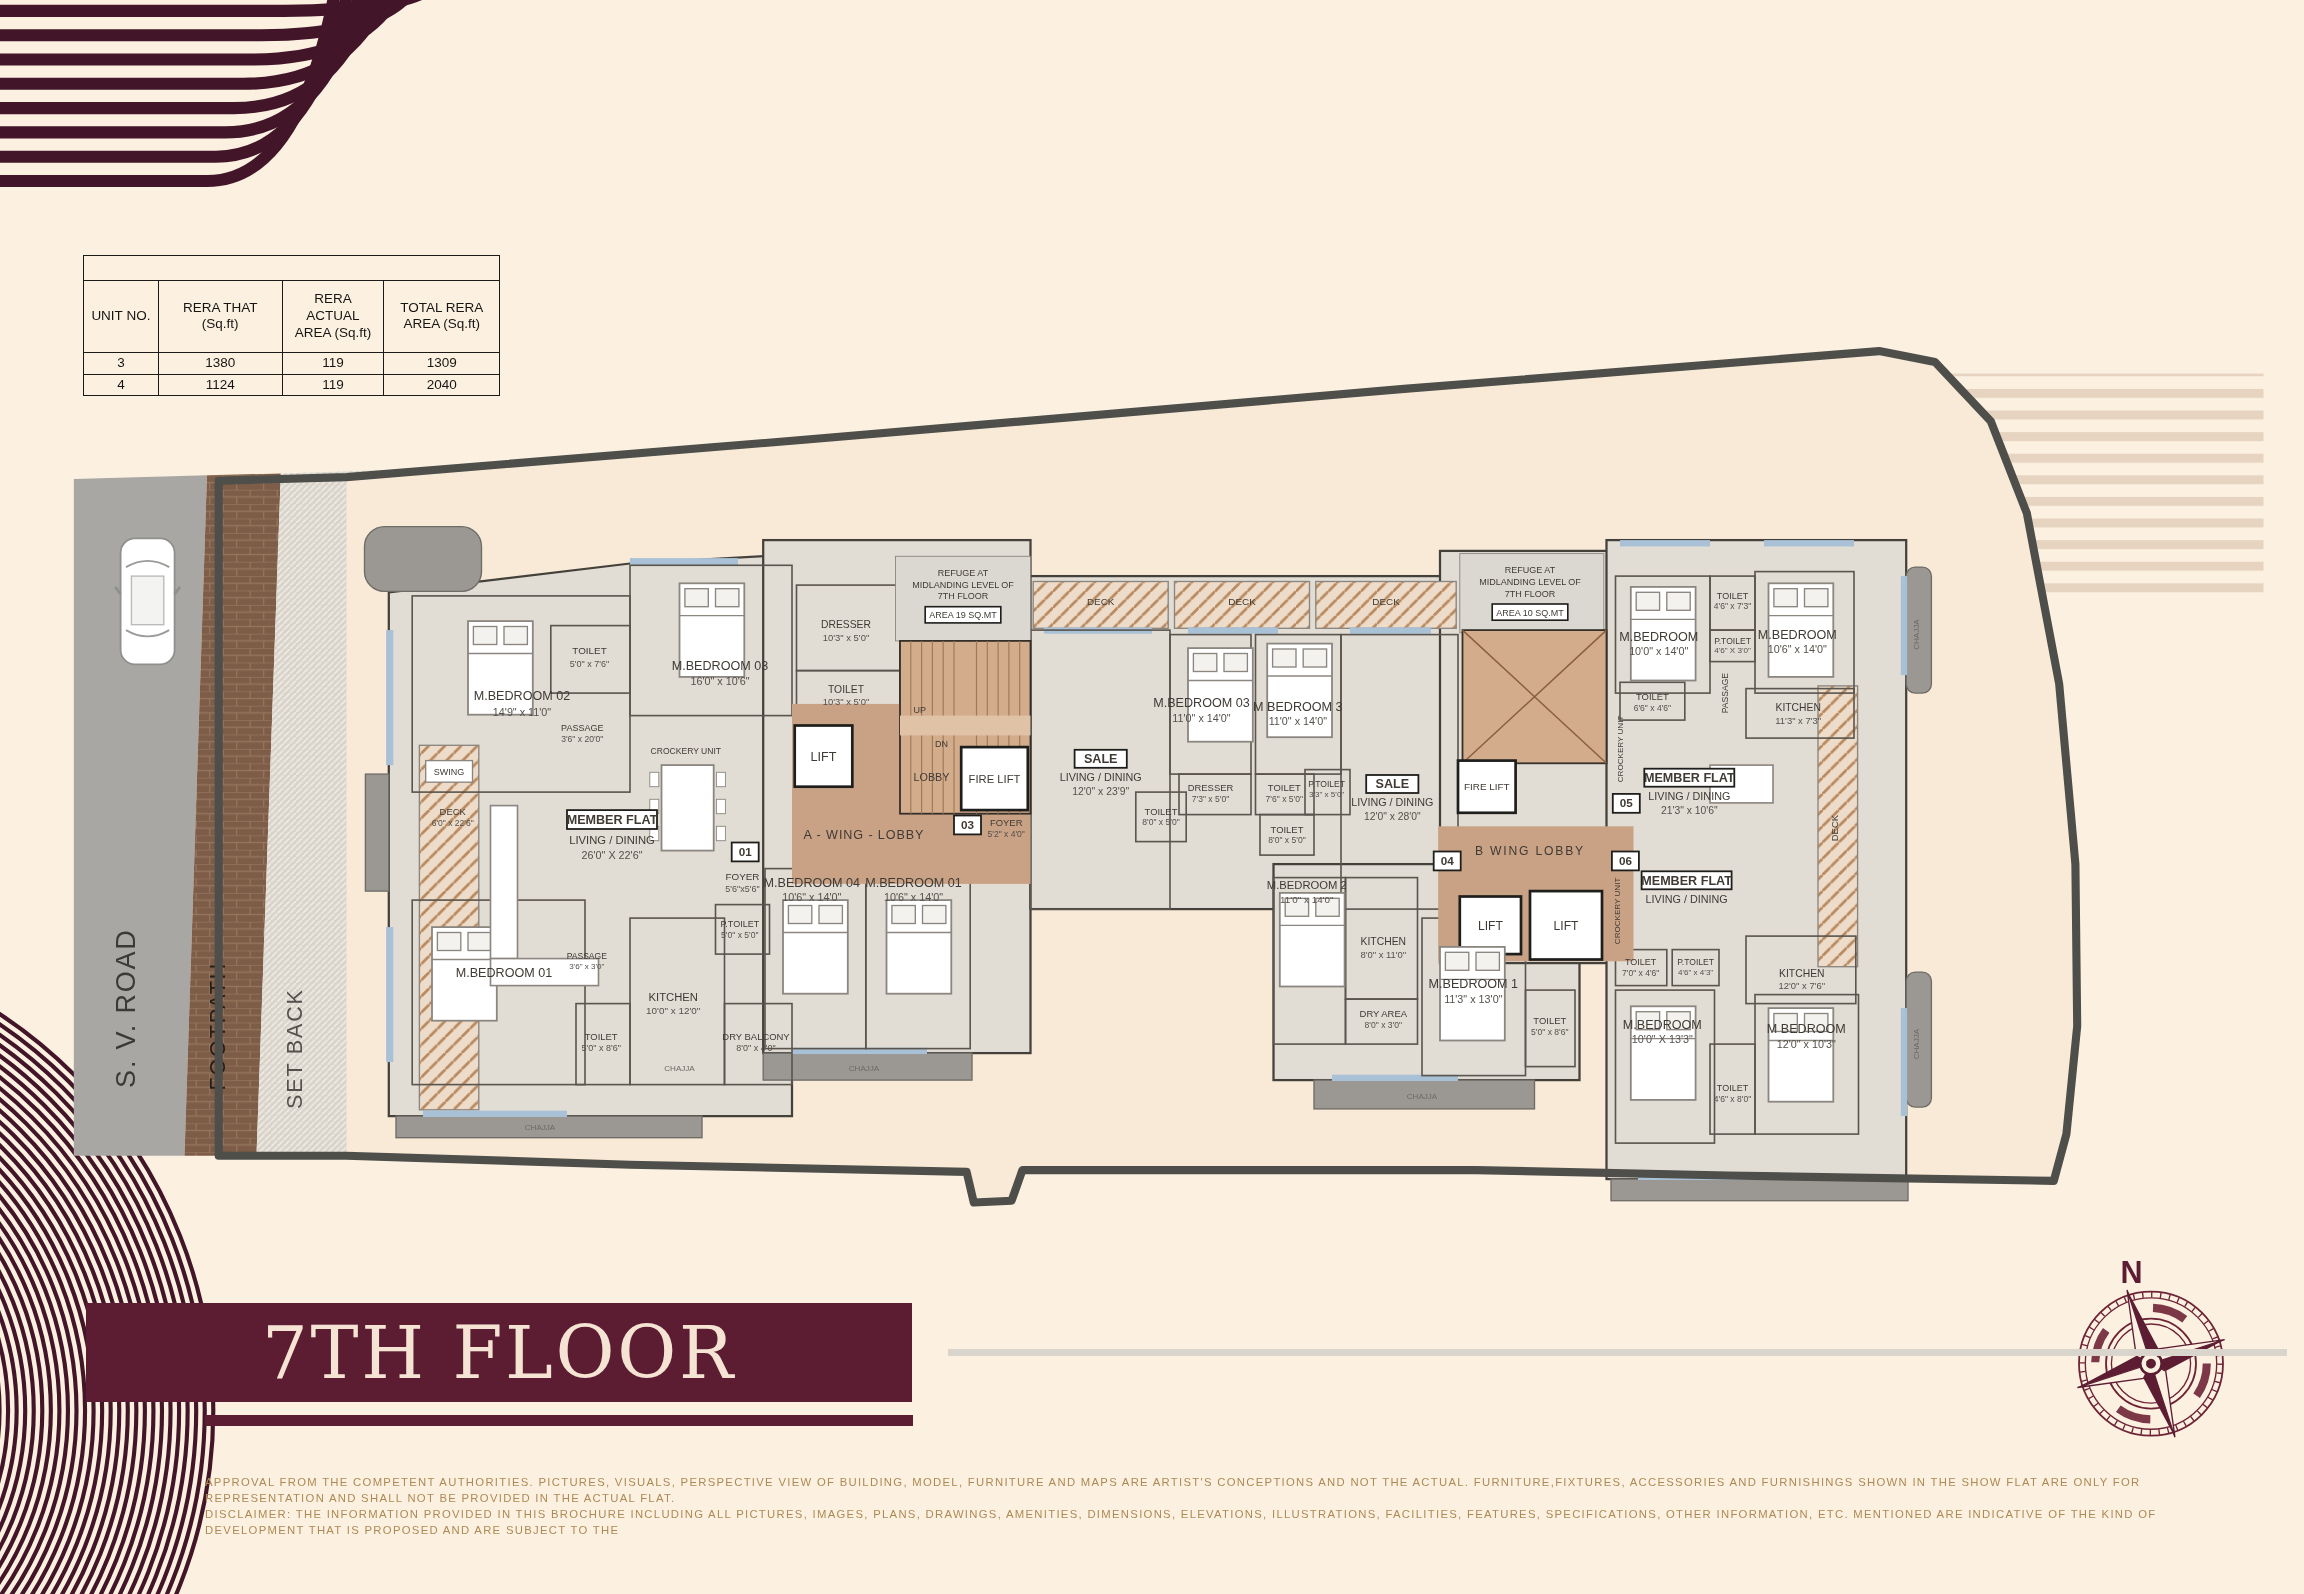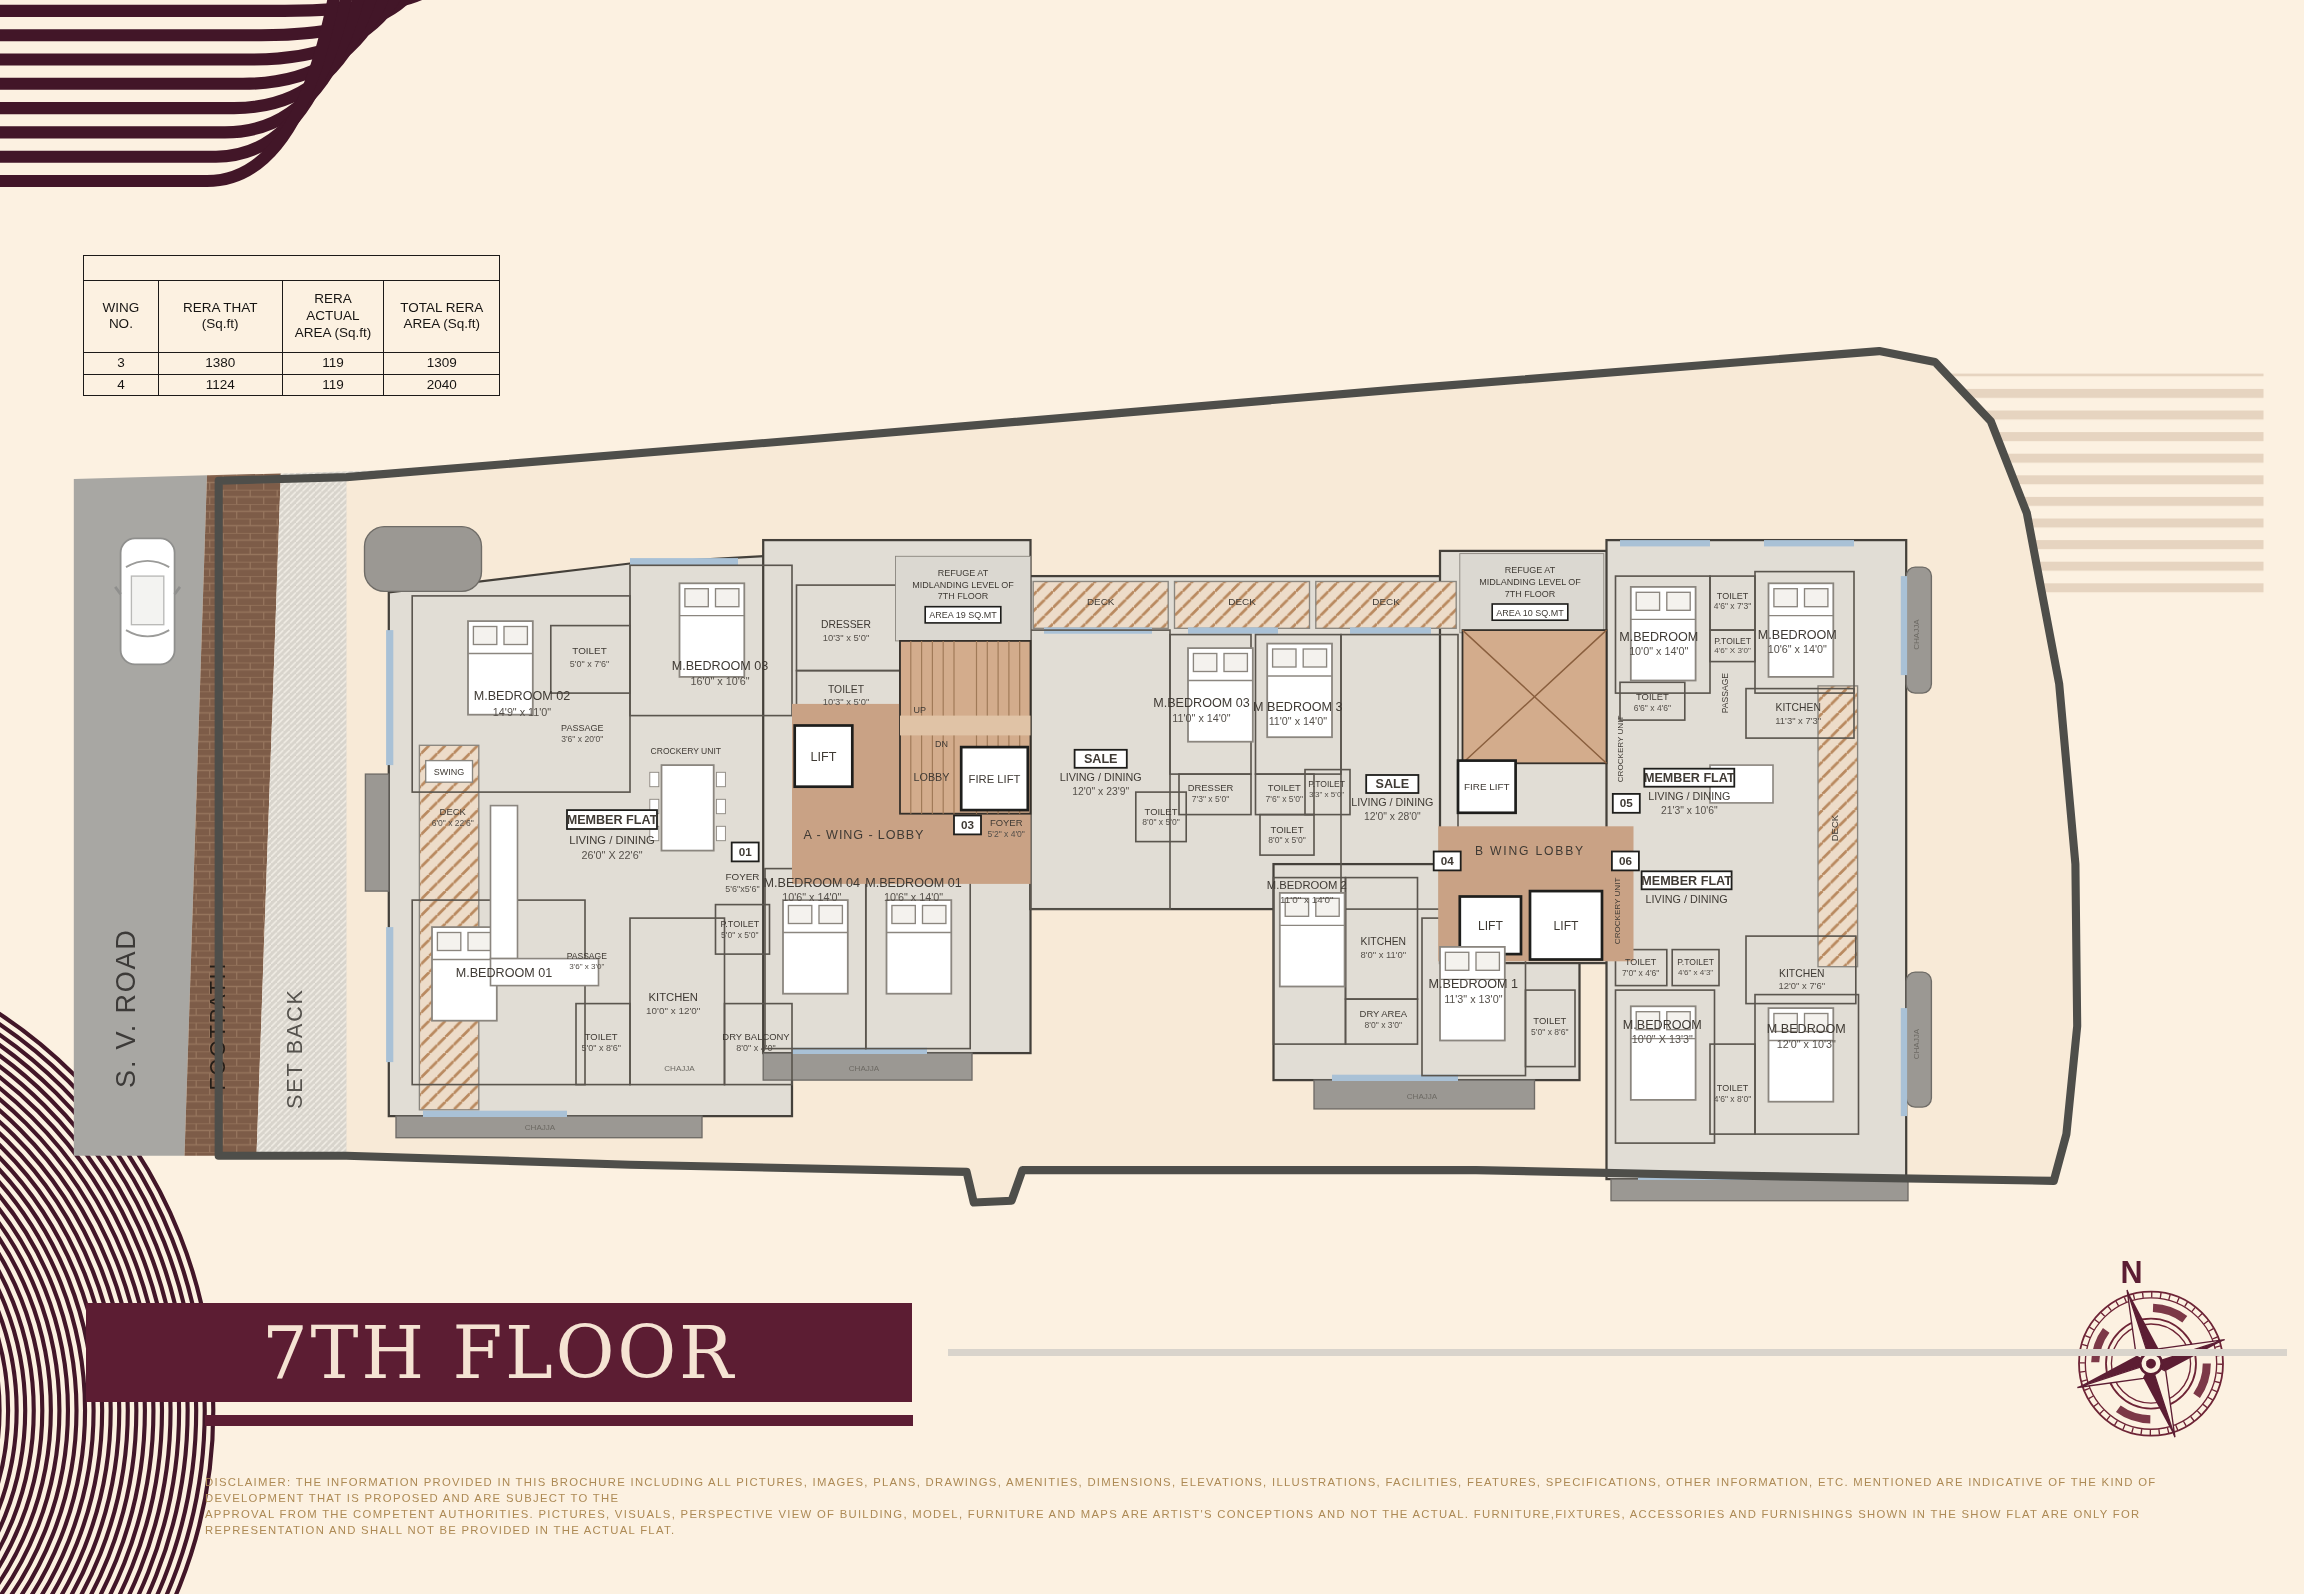--- a/index.html
+++ b/index.html
@@ -459,21 +459,21 @@
     </g>
   </g>
 </svg>
 
 <table class="rera-table">
   <tbody>
       <tr class="toprow">
     <td colspan="4"></td>
   </tr>
   <tr class="hrow">
-    <td class="c0">WING NO.</td>
+    <td class="c0">UNIT NO.</td>
     <td class="c1">RERA THAT (Sq.ft)</td>
     <td class="c2">RERA ACTUAL AREA (Sq.ft)</td>
     <td class="c3">TOTAL RERA AREA (Sq.ft)</td>
   </tr>
   <tr class="drow">
     <td>3</td>
     <td>1380</td>
     <td>119</td>
     <td>1309</td>
   </tr>
@@ -486,16 +486,16 @@
 </tbody>
   </table>
 
 <div class="banner">
   <span class="banner-title">7TH FLOOR</span>
 </div>
 <div class="banner-underline"></div>
 <div class="divider-line"></div>
 
 <div class="disclaimer">
+  <div>APPROVAL FROM THE COMPETENT AUTHORITIES. PICTURES, VISUALS, PERSPECTIVE VIEW OF BUILDING, MODEL, FURNITURE AND MAPS ARE ARTIST'S CONCEPTIONS AND NOT THE ACTUAL. FURNITURE,FIXTURES, ACCESSORIES AND FURNISHINGS SHOWN IN THE SHOW FLAT ARE ONLY FOR REPRESENTATION AND SHALL NOT BE PROVIDED IN THE ACTUAL FLAT.</div>
   <div>DISCLAIMER: THE INFORMATION PROVIDED IN THIS BROCHURE INCLUDING ALL PICTURES, IMAGES, PLANS, DRAWINGS, AMENITIES, DIMENSIONS, ELEVATIONS, ILLUSTRATIONS, FACILITIES, FEATURES, SPECIFICATIONS, OTHER INFORMATION, ETC. MENTIONED ARE INDICATIVE OF THE KIND OF DEVELOPMENT THAT IS PROPOSED AND ARE SUBJECT TO THE</div>
-  <div>APPROVAL FROM THE COMPETENT AUTHORITIES. PICTURES, VISUALS, PERSPECTIVE VIEW OF BUILDING, MODEL, FURNITURE AND MAPS ARE ARTIST'S CONCEPTIONS AND NOT THE ACTUAL. FURNITURE,FIXTURES, ACCESSORIES AND FURNISHINGS SHOWN IN THE SHOW FLAT ARE ONLY FOR REPRESENTATION AND SHALL NOT BE PROVIDED IN THE ACTUAL FLAT.</div>
 </div>
 
 
 </body></html>

